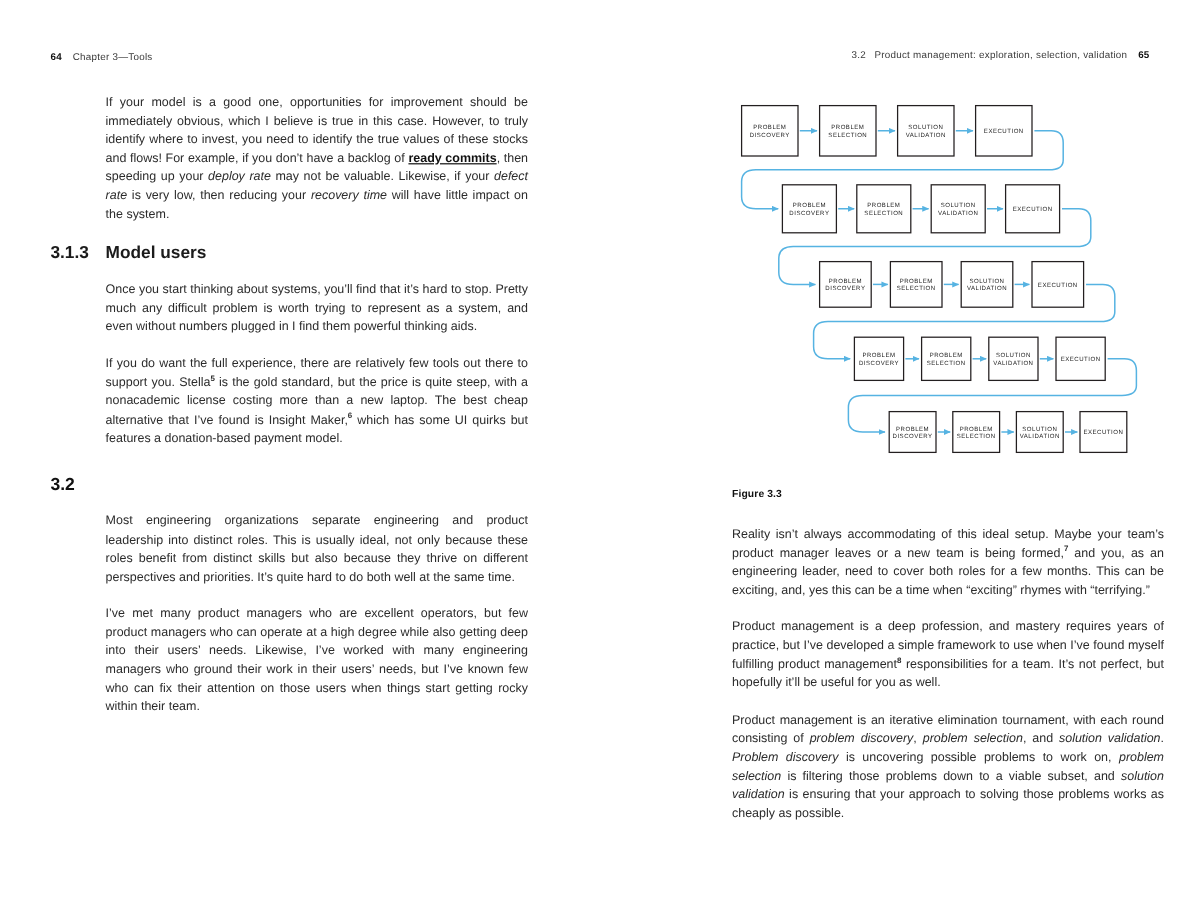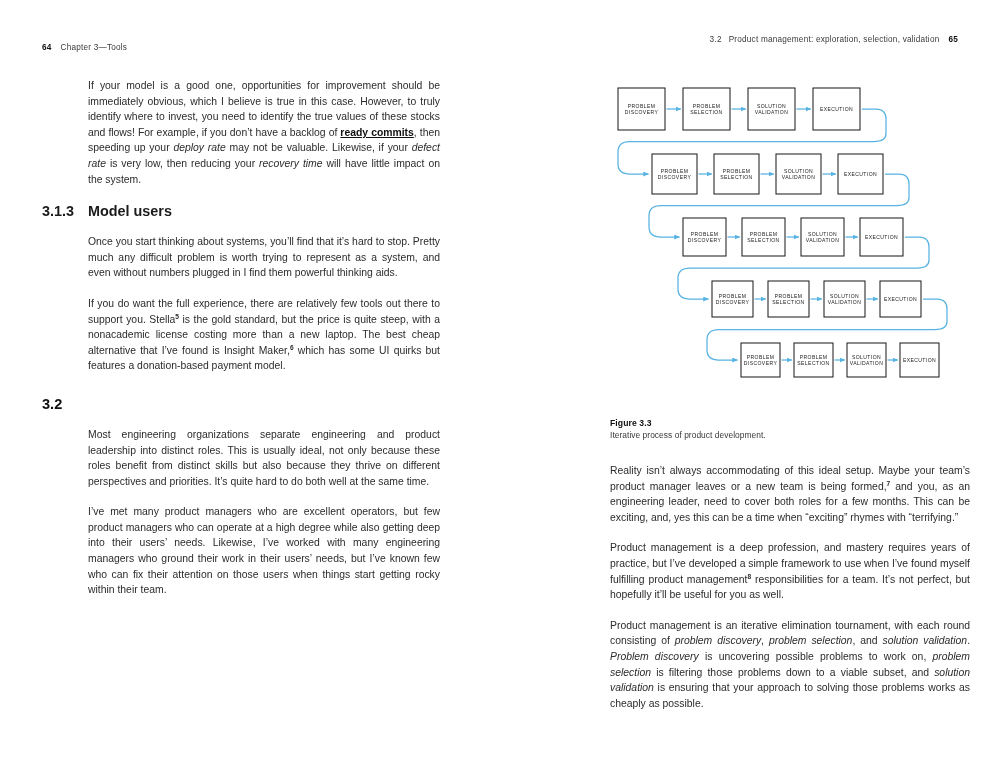--- a/index.html
+++ b/index.html
@@ -25,21 +25,21 @@
     font-size: 8.2px;
     letter-spacing: 0.22px;
     color: #3a3a3a;
     white-space: nowrap;
   }
   .runhead .folio {
     font-weight: 700;
     color: #111;
   }
   #runhead-left  { left: 42px;  top: 43px; text-align: center; }
-  #runhead-right { right: 42px; top: 35px; text-align: right; }
+  #runhead-right { right: 42px; top: 41px; text-align: right; }
   .runhead .sep { display: inline-block; width: 9px; }
   .runhead .sep-sm { display: inline-block; width: 7px; }
 
   
   .col {
     position: absolute;
     top: 78px;
   }
   #col-left  { left: 42px;  width: 398px; }
   #col-right { left: 610px; width: 360px; }
@@ -101,21 +101,21 @@
   }
   .flow-box {
     fill: #ffffff;
     stroke: #231f20;
     stroke-width: 1.05;
   }
   .flow-arrow { stroke-width: 1.25; fill: none; }
   .flow-curve { stroke-width: 1.25; fill: none; }
 
   .figcaption {
-    margin-top: 18px;
+    margin-top: 6px;
     width: 360px;
   }
   .figcaption .fig-title {
     font-size: 8.6px;
     font-weight: 700;
     color: #111;
     letter-spacing: 0.1px;
     margin-bottom: 2px;
   }
   .figcaption .fig-desc {
@@ -251,21 +251,20 @@
             <rect x="290" y="265" width="39" height="34" class="flow-box" stroke="#231f20"></rect>
             <text x="309.5" y="283.9" class="flow-label">EXECUTION</text>
           </g>
           <path d="M252,31 H266 Q276,31 276,41 V55.5 Q276,63.5 264,63.5 H20 Q8,63.5 8,73.5 V86 Q8,96 20,96 H38.5" stroke="#56b3e2" class="flow-curve" marker-end="url(#ah)"></path>
           <path d="M275,96 H289 Q299,96 299,106 V119.5 Q299,127.5 287,127.5 H51 Q39,127.5 39,137.5 V149 Q39,159 51,159 H69.5" stroke="#56b3e2" class="flow-curve" marker-end="url(#ah)"></path>
           <path d="M295,159 H309 Q319,159 319,169 V182 Q319,190 307,190 H80 Q68,190 68,200 V211 Q68,221 80,221 H98.5" stroke="#56b3e2" class="flow-curve" marker-end="url(#ah)"></path>
           <path d="M313,221 H327 Q337,221 337,231 V243.5 Q337,251.5 325,251.5 H109 Q97,251.5 97,261.5 V272 Q97,282 109,282 H127.5" stroke="#56b3e2" class="flow-curve" marker-end="url(#ah)"></path>
         </svg>
       <div class="figcaption">
         <div class="fig-title">Figure 3.3</div>
-        <div class="fig-desc">Iterative process of product development.</div>
       </div>
     </div>
 
     <div id="right-body">
         <p class="body"><span>Reality isn’t always accommodating of this ideal setup. Maybe your team’s product manager leaves or a new team is being formed,</span><sup class="fn">7</sup><span> and you, as an engineering leader, need to cover both roles for a few months. This can be exciting, and, yes this can be a time when “exciting” rhymes with “terrifying.”</span></p>
         <p class="body"><span>Product management is a deep profession, and mastery requires years of practice, but I’ve developed a simple framework to use when I’ve found myself fulfilling product management</span><sup class="fn">8</sup><span> responsibilities for a team. It’s not perfect, but hopefully it’ll be useful for you as well.</span></p>
         <p class="body"><span>Product management is an iterative elimination tournament, with each round consisting of </span><i>problem discovery</i><span>, </span><i>problem selection</i><span>, and </span><i>solution validation</i><span>. </span><i>Problem discovery</i><span> is uncovering possible problems to work on, </span><i>problem selection</i><span> is filtering those problems down to a viable subset, and </span><i>solution validation</i><span> is ensuring that your approach to solving those problems works as cheaply as possible.</span></p>
       </div>
   </div>
 

